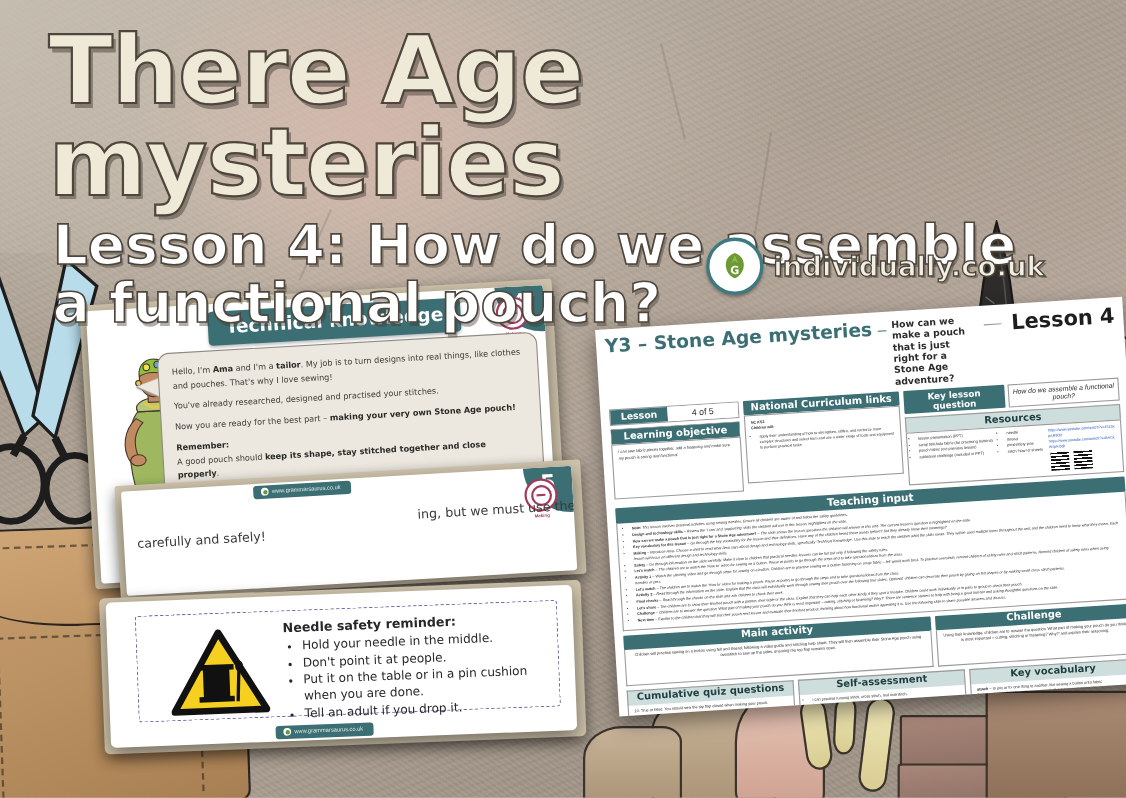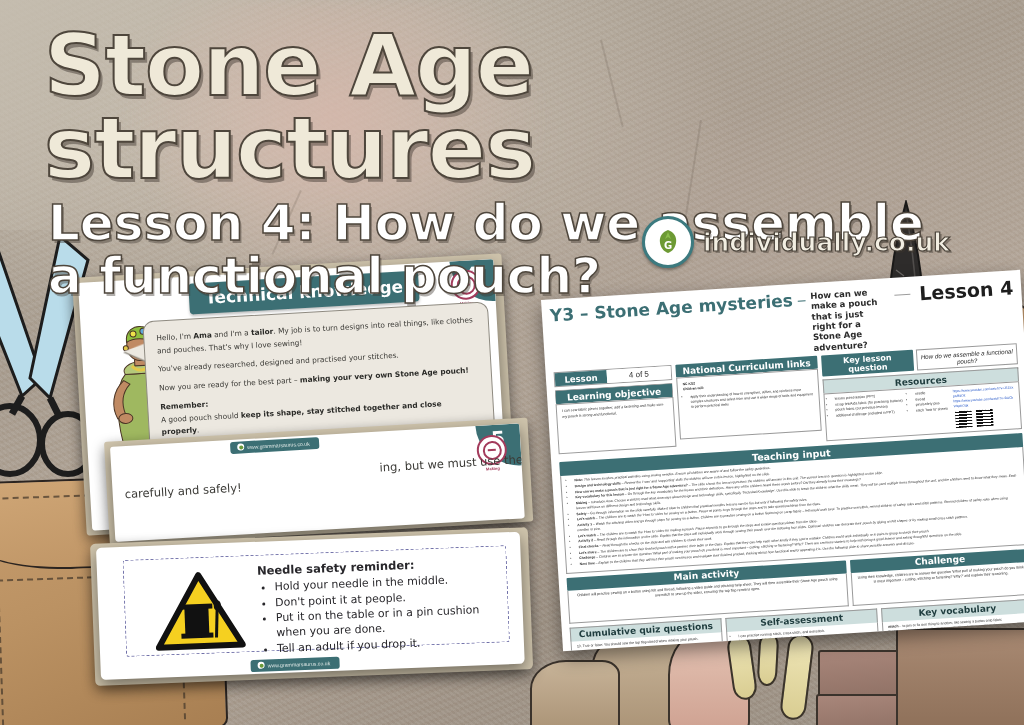--- a/index.html
+++ b/index.html
@@ -375,21 +375,21 @@
   <div class="skin-blob" style="left:668px;top:630px;width:78px;height:98px;border-radius:44% 30% 10% 12%;"></div>
   <div class="bone" style="left:730px;top:634px;width:20px;height:62px;transform:rotate(-8deg);"></div>
   <div class="bone" style="left:758px;top:632px;width:16px;height:50px;transform:rotate(3deg);"></div>
   <div class="bone" style="left:784px;top:634px;width:22px;height:82px;transform:rotate(7deg);"></div>
   <div class="hide-strip" style="left:818px;top:650px;width:120px;height:48px;border-radius:3px;"></div>
   <div class="hide-strip" style="left:816px;top:694px;width:150px;height:34px;border-radius:3px;"></div>
   <div class="wood-plank" style="left:896px;top:628px;width:128px;height:100px;"></div>
   <div class="tan-blob" style="left:530px;top:660px;width:86px;height:68px;border-radius:40% 20% 6% 6%;"></div>
 
   <div class="title-wrap">
-    <h1 class="main-title">Stone Age structures</h1>
+    <h1 class="main-title">There Age mysteries</h1>
     <div class="sub-title">Lesson 4: How do we assemble a functional pouch?</div>
   </div>
 
   <div class="brand">
     <div class="brand-logo">
       <svg width="32" height="32" viewBox="0 0 32 32">
         <circle cx="16" cy="16" r="15" fill="#ffffff"></circle>
         <path d="M16 4 C10 6 7 11 8 17 C9 23 13 26 16 27 C19 26 23 23 24 17 C25 11 22 6 16 4 Z" fill="#6d9a34"></path>
         <path d="M16 6 L13 13 L16 11 L19 13 Z" fill="#8bbd4c"></path>
         <text x="16" y="23" font-family="DejaVu Sans" font-size="10" font-weight="bold" fill="#ffffff" text-anchor="middle">G</text>

